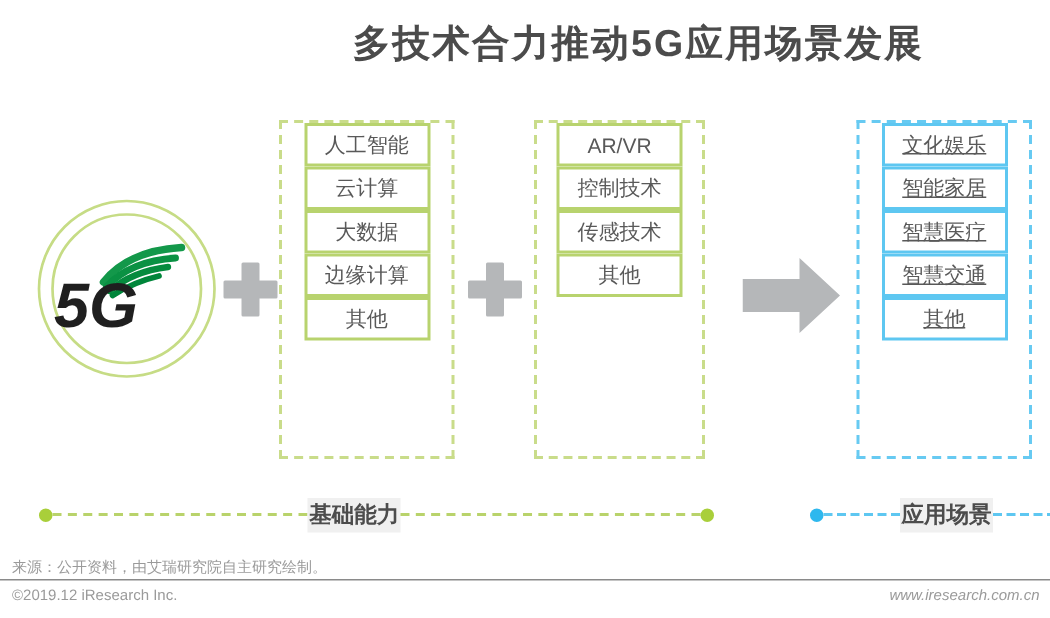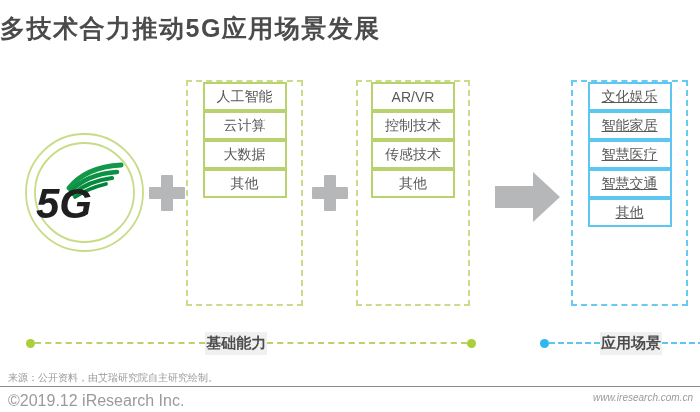--- a/index.html
+++ b/index.html
@@ -1,22 +1,22 @@
 <!DOCTYPE html>
 <html><head>
 <meta charset="utf-8">
 <style>
   html,body{margin:0;padding:0;background:#fff;}
   .canvas{
     position:relative;width:700px;height:412px;background:#fff;overflow:hidden;
     font-family:"Liberation Sans","DejaVu Sans",sans-serif;
   }
   .title{
-    position:absolute;top:12px;left:0;width:572px;text-align:left;
-    font-size:25px;font-weight:bold;color:#4b4b4b;letter-spacing:1.5px;margin:0;
+    position:absolute;top:12px;left:0;width:572px;text-align:right;
+    font-size:25px;font-weight:bold;color:#4b4b4b;letter-spacing:1.5px;margin:0;padding-left:44px;
   }
   .logo{position:absolute;left:24px;top:132px;width:121px;height:121px;}
   .plus{position:absolute;width:36px;height:36px;}
   .plus1{left:149px;top:175px;}
   .plus2{left:312px;top:175px;}
   .plus .h,.plus .v{position:absolute;background:#b5b7b9;border-radius:1px;}
   .plus .h{left:0;top:12px;width:36px;height:12px;}
   .plus .v{left:12px;top:0;width:12px;height:36px;}
   .arrow{position:absolute;left:495px;top:172px;width:65px;height:50px;}
   .group-box{
@@ -46,21 +46,21 @@
   .seg-blue{border-color:#5ec7f1;}
   .gl-green .seg.a{flex:0.92;}
   .gl-green .seg.b{flex:1.08;}
   .gl-blue .seg{flex:1;}
   .group-label{
     background:#f0f0f0;color:#4c4c4c;font-weight:bold;font-size:15px;
     padding:2px 1px;white-space:nowrap;flex:0 0 auto;
   }
   .src{position:absolute;left:8px;top:371px;font-size:10px;color:#9a9a9a;}
   .rule{position:absolute;left:0;top:386px;width:700px;height:0;border-top:1px solid #8a8a8a;}
-  .copy{position:absolute;left:8px;top:392px;font-size:16px;color:#9a9a9a;}
+  .copy{position:absolute;left:8px;top:392px;font-size:10px;color:#9a9a9a;}
   .url{position:absolute;right:7px;top:392px;font-size:10px;color:#9a9a9a;font-style:italic;}
 </style>
 </head>
 <body>
 
 <div class="canvas">
 
   <h1 class="title">多技术合力推动5G应用场景发展</h1>
 
   <svg class="logo" viewBox="0 0 121 121" xmlns="http://www.w3.org/2000/svg">
@@ -77,20 +77,21 @@
 
   <div class="plus plus1">
       <span class="h"></span>
       <span class="v"></span>
     </div>
 
   <div class="group-box gb-green col1">
     <div class="item it-green">人工智能</div>
     <div class="item it-green">云计算</div>
     <div class="item it-green">大数据</div>
+    <div class="item it-green">边缘计算</div>
     <div class="item it-green">其他</div>
   </div>
 
   <div class="plus plus2">
       <span class="h"></span>
       <span class="v"></span>
     </div>
 
   <div class="group-box gb-green col2">
     <div class="item it-green">AR/VR</div>

